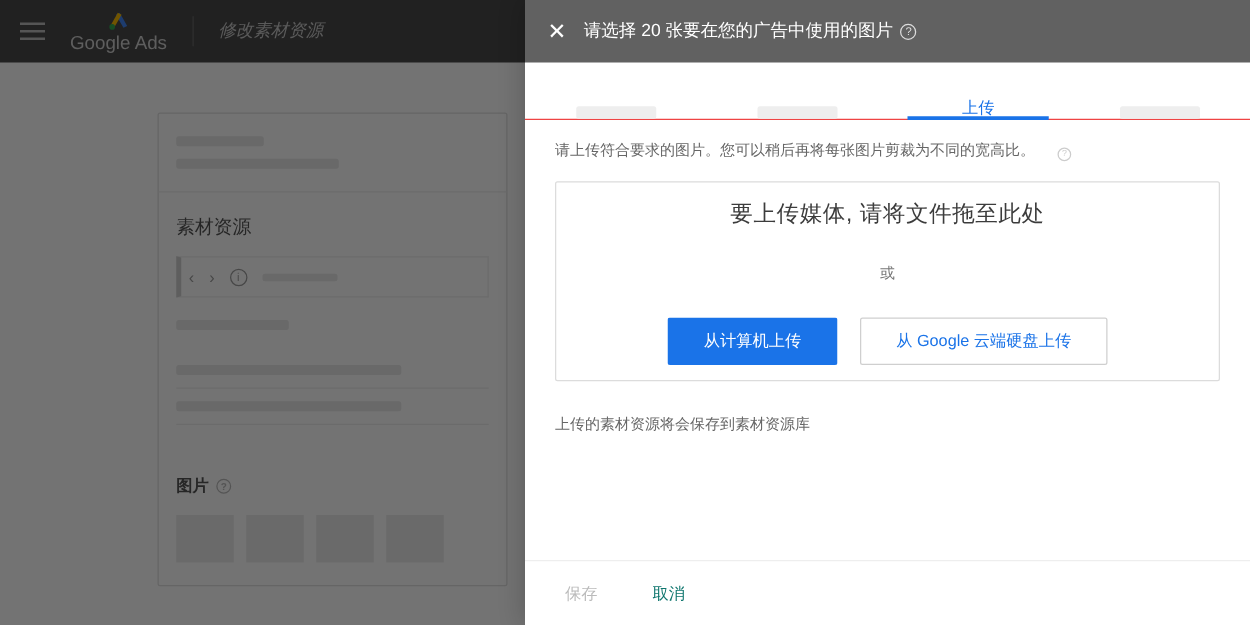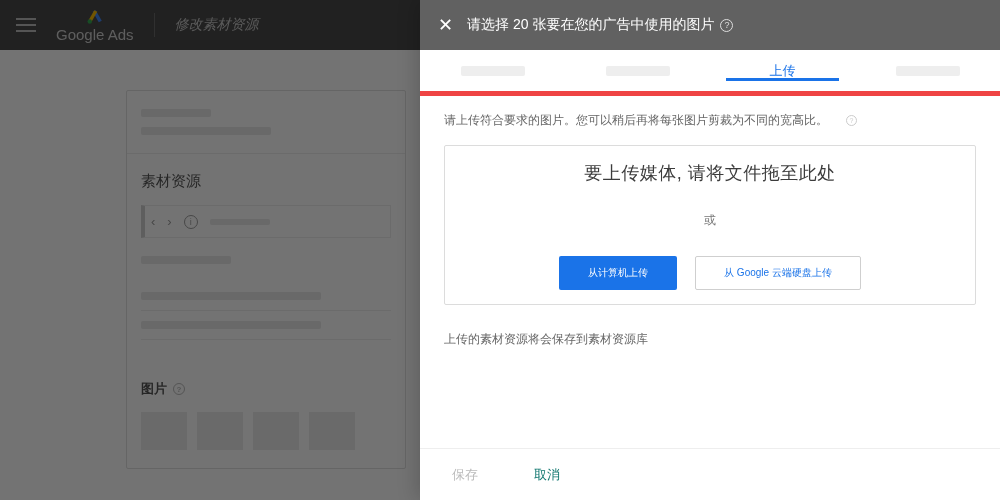--- a/index.html
+++ b/index.html
@@ -33,41 +33,41 @@
   
   .dim-overlay { position: absolute; inset: 0; background: rgba(0,0,0,0.55); }
   
   
   .modal { position: absolute; right: 0; top: 0; width: 580px; height: 500px; background: #fff; display: flex; flex-direction: column; box-shadow: -2px 0 20px rgba(0,0,0,0.2); }
   .modal-header { height: 50px; background: #616161; display: flex; align-items: center; padding: 0 18px; gap: 14px; color: #fff; font-size: 14px; }
   .close-x { cursor: pointer; font-size: 18px; line-height: 1; }
   .mh-title { display: flex; align-items: center; gap: 6px; justify-content: center; }
   .help-ic { width: 13px; height: 13px; border: 1.3px solid #ddd; border-radius: 50%; display: inline-flex; align-items: center; justify-content: center; font-size: 9px; color: #ddd; }
   
-  .tab-row { display: flex; height: 46px; border-bottom: 5px solid #ef4444; align-items: center; }
+  .tab-row { display: flex; height: 46px; border-bottom: 1px solid #ef4444; align-items: flex-end; }
   .tab { flex: 1; display: flex; align-items: center; justify-content: center; font-size: 13px; color: #888; cursor: pointer; position: relative; }
   .tab.active { color: #1a73e8; }
   .tab.active::after { content: ''; position: absolute; bottom: -1px; left: 16px; right: 16px; height: 3px; background: #1a73e8; }
   .tab-ph { width: 64px; height: 10px; background: #eee; border-radius: 2px; }
   
   .modal-body { flex: 1; padding: 16px 24px 0; overflow: hidden; }
-  .hint-row { font-size: 12px; color: #666; display: flex; align-items: center; gap: 18px; margin-bottom: 16px; }
+  .hint-row { font-size: 12px; color: #666; display: flex; align-items: flex-end; gap: 18px; margin-bottom: 16px; }
   .qmark-sm { width: 11px; height: 11px; border: 1px solid #ccc; border-radius: 50%; display: inline-flex; align-items: center; justify-content: center; font-size: 7px; color: #ccc; }
   
   .dropzone { border: 1px solid #dcdcdc; border-radius: 2px; height: 160px; display: flex; flex-direction: column; align-items: center; justify-content: center; gap: 27px; }
   .dz-title { font-size: 18px; color: #3c3c3c; letter-spacing: 0.5px; }
   .dz-or { font-size: 12px; color: #777; }
   .dz-btns { display: flex; gap: 18px; }
-  .btn { font-size: 10px; padding: 9px 28px; border-radius: 2px; cursor: pointer; border: 1px solid transparent; }
+  .btn { font-size: 13px; padding: 9px 28px; border-radius: 2px; cursor: pointer; border: 1px solid transparent; }
   .btn-primary { background: #1a73e8; color: #fff; }
   .btn-outline { background: #fff; color: #1a73e8; border-color: #cfcfcf; }
   
   .save-note { font-size: 12px; color: #666; margin-top: 26px; }
   
-  .modal-footer { height: 52px; border-top: 1px solid #eee; display: flex; align-items: center; padding: 0 24px; gap: 40px; }
+  .modal-footer { height: 52px; border-top: 1px solid #eee; display: flex; align-items: center; padding: 0 24px; gap: 28px; }
   .ft-btn { font-size: 13px; cursor: pointer; padding: 6px 8px; }
   .ft-save { color: #bbb; }
   .ft-cancel { color: #0f766e; }
   .ft-line { flex: 1; height: 1px; }
 </style>
 </head>
 <body>
 
 <div class="bg-page">
   <div class="top-bar">

